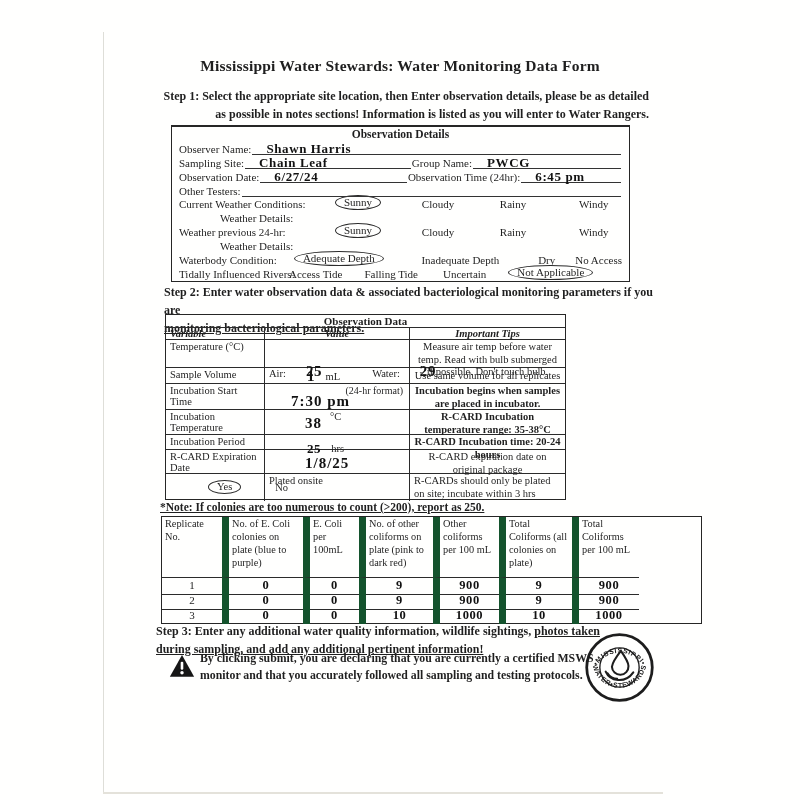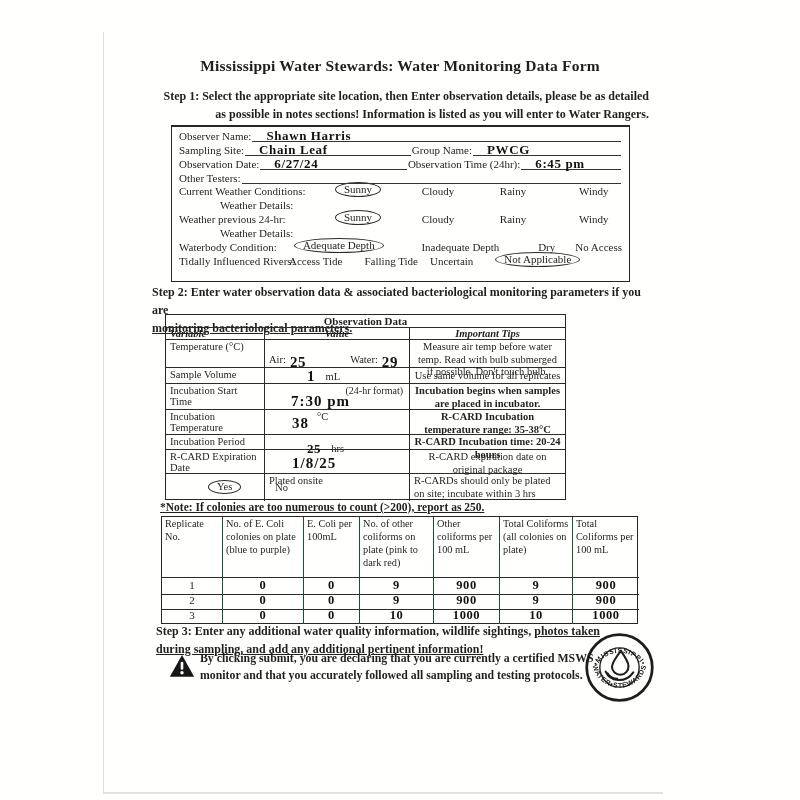--- a/index.html
+++ b/index.html
@@ -8,21 +8,21 @@
   .sheet { position:absolute; inset:0; background:#fffffe; }
 
   
   .edge-left { position:absolute; left:103px; top:32px; bottom:6px; width:1px; background:#deded8; }
   .edge-bottom { position:absolute; left:103px; bottom:6px; width:560px; height:2px; background:#e4e2da; }
 
   .title { position:absolute; top:57px; left:0; width:800px; text-align:center; font-size:15.5px; font-weight:bold; letter-spacing:.2px; }
 
   .step { font-weight:bold; font-size:12px; line-height:1.5; }
   .step1 { position:absolute; top:87px; left:156px; width:493px;text-align:right; }
-  .step2 { position:absolute; top:283px; left:152px; width:493px; }
+  .step2 { position:absolute; top:283px; left:164px; width:493px; }
   .step3 { position:absolute; top:622px; left:156px; width:478px; }
   .u { text-decoration:underline; }
 
   
   .od-box { position:absolute; top:125px; left:171px; width:459px; height:157px; border:1.5px solid #262626; border-top-width:2.5px; font-size:11px; padding:1px 7px 2px 7px; }
   .od-title { text-align:center; font-weight:bold; font-size:11.5px; height:13px; }
   .fl { display:flex; align-items:flex-end; height:13.9px; white-space:nowrap; }
   .lbl { flex:0 0 auto; }
   .fill { border-bottom:1px solid #333; margin:0 1px; position:relative; }
   .fill .hw { position:relative; top:1px; padding-left:14px; }
@@ -31,54 +31,54 @@
   .hw { font-family:cursive; font-weight:600; font-size:13px; color:#121212; letter-spacing:.6px; line-height:1; display:inline-block; }
 
   .circle { display:inline-block; border:1.6px solid #2b2b2b; border-radius:50%; padding:0 8px 1px 8px; margin-top:-2px; }
 
   .optrow .lbl { width:140px; }
   .opt { text-align:center; }
   .wo1{ width:78px; } .wo2{ width:82px; } .wo3{ width:68px; } .wo4{ margin-left:32px; }
   .wbrow .lbl { width:112px; }
   .wb1{ width:102px; } .wb2{ margin-left:26px; width:102px; } .wb3{ margin-left:30px; } .wb4{ margin-left:20px; }
   .tdrow .lbl { width:110px; }
-  .td1{ } .td2{ margin-left:22px; } .td3{ margin-left:12px; } .td4{ margin-left:22px; }
+  .td1{ } .td2{ margin-left:22px; } .td3{ margin-left:25px; } .td4{ margin-left:22px; }
 
   
   .obs-table { position:absolute; top:314px; left:165px; width:401px; border:1.4px solid #262626; font-size:10.5px; }
   .obs-head { text-align:center; font-weight:bold; font-size:11px; height:13px; border-bottom:1px solid #2b2b2b; }
   .obs-cols { display:grid; grid-template-columns:98px 145px 1fr; height:12px; border-bottom:1px solid #2b2b2b; font-weight:bold; font-style:italic; }
   .obs-cols span { padding:0 4px; }
   .obs-cols .cc { text-align:center; }
   .obs-cols span + span { border-left:1px solid #2b2b2b; }
   .obs-row { display:grid; grid-template-columns:98px 145px 1fr; border-bottom:1px solid #2b2b2b; }
   .obs-row:last-child { border-bottom:none; }
   .cell { padding:1px 4px; }
   .cell + .cell { border-left:1px solid #2b2b2b; }
   .tip { text-align:center; line-height:1.2; display:flex; align-items:center; justify-content:center; }
   .tip.left { text-align:left; justify-content:flex-start; }
   .tip.b { font-weight:bold; }
   .valcell { position:relative; }
-  .temprow { display:flex; gap:4px; align-items:center; padding-top:1px; }
+  .temprow { display:flex; gap:20px; align-items:flex-end; padding-top:1px; }
   .temprow .hw { font-size:15px; margin-top:5px; }
   .plbl { font-size:10.5px; }
-  .w2 { margin-left:40px; }
+  .w2 { margin-left:30px; }
   .svrow { display:flex; gap:10px; padding-left:42px; align-items:center; }
   .fmt-note { position:absolute; top:1px; right:6px; font-size:10px; }
   .hw-big { font-size:15px; letter-spacing:1px; }
   .ist .hw-big { position:absolute; left:26px; bottom:2px; }
   .unit-after { margin-left:4px; }
-  .centered-val { display:flex; align-items:center; gap:4px; padding-left:27px; }
+  .centered-val { display:flex; align-items:center; gap:4px; padding-left:40px; }
   .yn { display:flex; align-items:center; gap:34px; padding-left:42px; }
 
   
   .note { position:absolute; top:501px; left:160px; font-size:11.5px; font-weight:bold; text-decoration:underline; }
-  .rep-table { position:absolute; top:516px; left:161px; width:477px; border:1.4px solid #262626; font-size:10.3px; }
+  .rep-table { position:absolute; top:516px; left:161px; width:541px; border:1.4px solid #262626; font-size:10.3px; }
   .rep-row { display:grid; grid-template-columns:60px 81px 56px 74px 66px 73px 67px; }
-  .rep-row > div { border-left:1px solid #14532d; padding:1px 3px; line-height:1.26; }
+  .rep-row > div { border-left:7px solid #14532d; padding:1px 3px; line-height:1.26; }
   .rep-row > div:first-child { border-left:none; }
   .rep-hrow > div { border-bottom:1px solid #2b2b2b; min-height:61px; }
   .rep-drow { height:15px; }
   .rep-drow > div { border-bottom:1px solid #2b2b2b; text-align:center; }
   .rep-table .rep-row:last-child > div { border-bottom:none; }
   .rep-drow .hw { font-size:12.5px; }
   .rep-num { font-size:11px; }
 
   
   .decl-wrap { position:absolute; top:650px; left:167px; width:470px; }
@@ -95,20 +95,21 @@
 
 <div class="sheet">
   <div class="edge-left"></div>
   <div class="edge-bottom"></div>
 
   <h1 class="title">Mississippi Water Stewards: Water Monitoring Data Form</h1>
 
   <p class="step step1">Step 1: Select the appropriate site location, then Enter observation details, please be as detailed as possible in notes sections! Information is listed as you will enter to Water Rangers.</p>
 
   <div class="od-box">
+    <div class="od-title">Observation Details</div>
 
     <div class="fl">
       <span class="lbl">Observer Name:</span>
       <span class="fill" style="flex:1"><span class="hw">Shawn Harris</span></span>
     </div>
 
     <div class="fl">
       <span class="lbl">Sampling Site:</span>
       <span class="fill" style="flex:1.12"><span class="hw">Chain Leaf</span></span>
       <span class="lbl">Group Name:</span>

